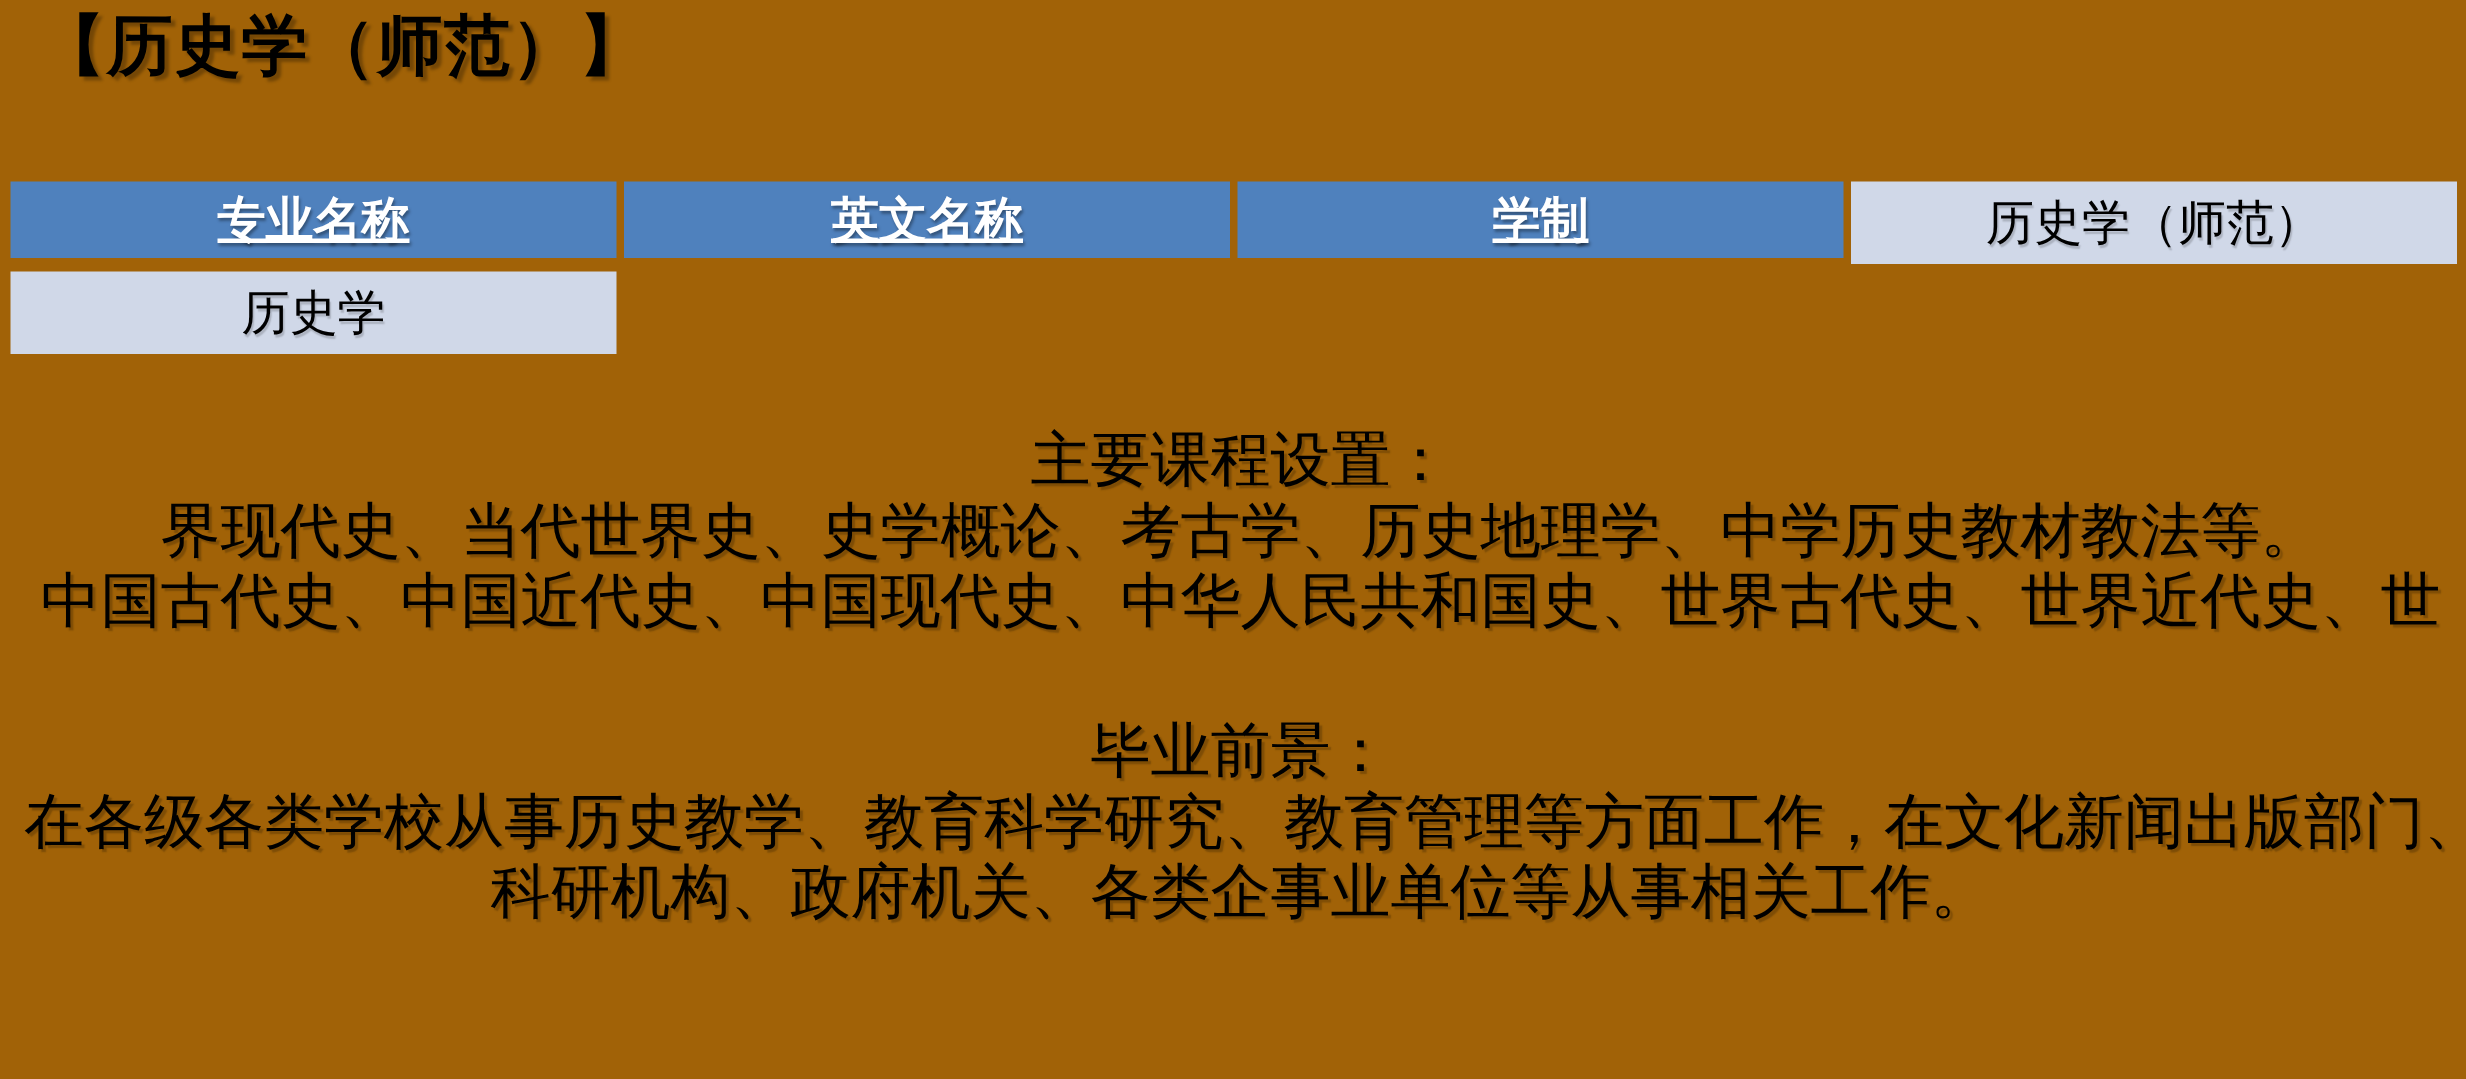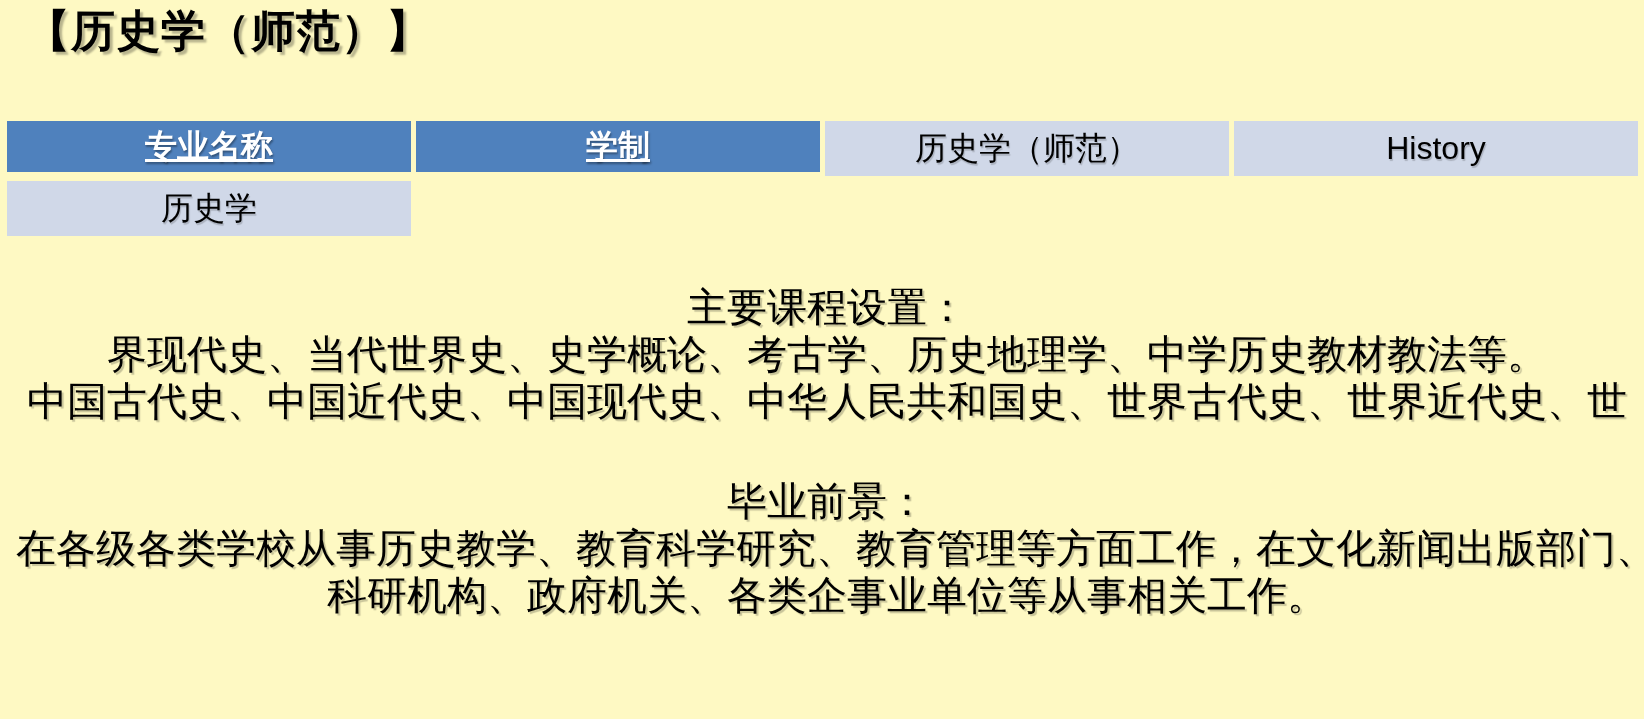--- a/index.html
+++ b/index.html
@@ -4,21 +4,21 @@
 <style>
   * { margin: 0; padding: 0; box-sizing: border-box; }
   html, body {
     background: #ffffff;
     font-family: "Liberation Sans", sans-serif;
   }
   .slide {
     position: relative;
     width: 1644px;
     height: 719px;
-    background: #fef9c3;
+    background: #a16207;
     overflow: hidden;
   }
   .title {
     position: absolute;
     left: 26px;
     top: 2px;
     font-size: 44px;
     line-height: 58px;
     font-weight: bold;
     color: #000000;
@@ -78,24 +78,24 @@
 </style>
 </head>
 <body>
 
 <div class="slide">
 
   <h1 class="title">【历史学（师范）】</h1>
 
   <div class="program-table">
     <div class="th">专业名称</div>
+    <div class="th">英文名称</div>
     <div class="th">学制</div>
 
     <div class="td">历史学（师范）</div>
-    <div class="td">History</div>
     <div class="td">历史学</div>
   </div>
 
   <div class="text-section section-courses">
     <div class="text-line">主要课程设置：</div>
     <div class="text-line">界现代史、当代世界史、史学概论、考古学、历史地理学、中学历史教材教法等。</div>
     <div class="text-line">中国古代史、中国近代史、中国现代史、中华人民共和国史、世界古代史、世界近代史、世</div>
   </div>
 
   <div class="text-section section-prospects">

